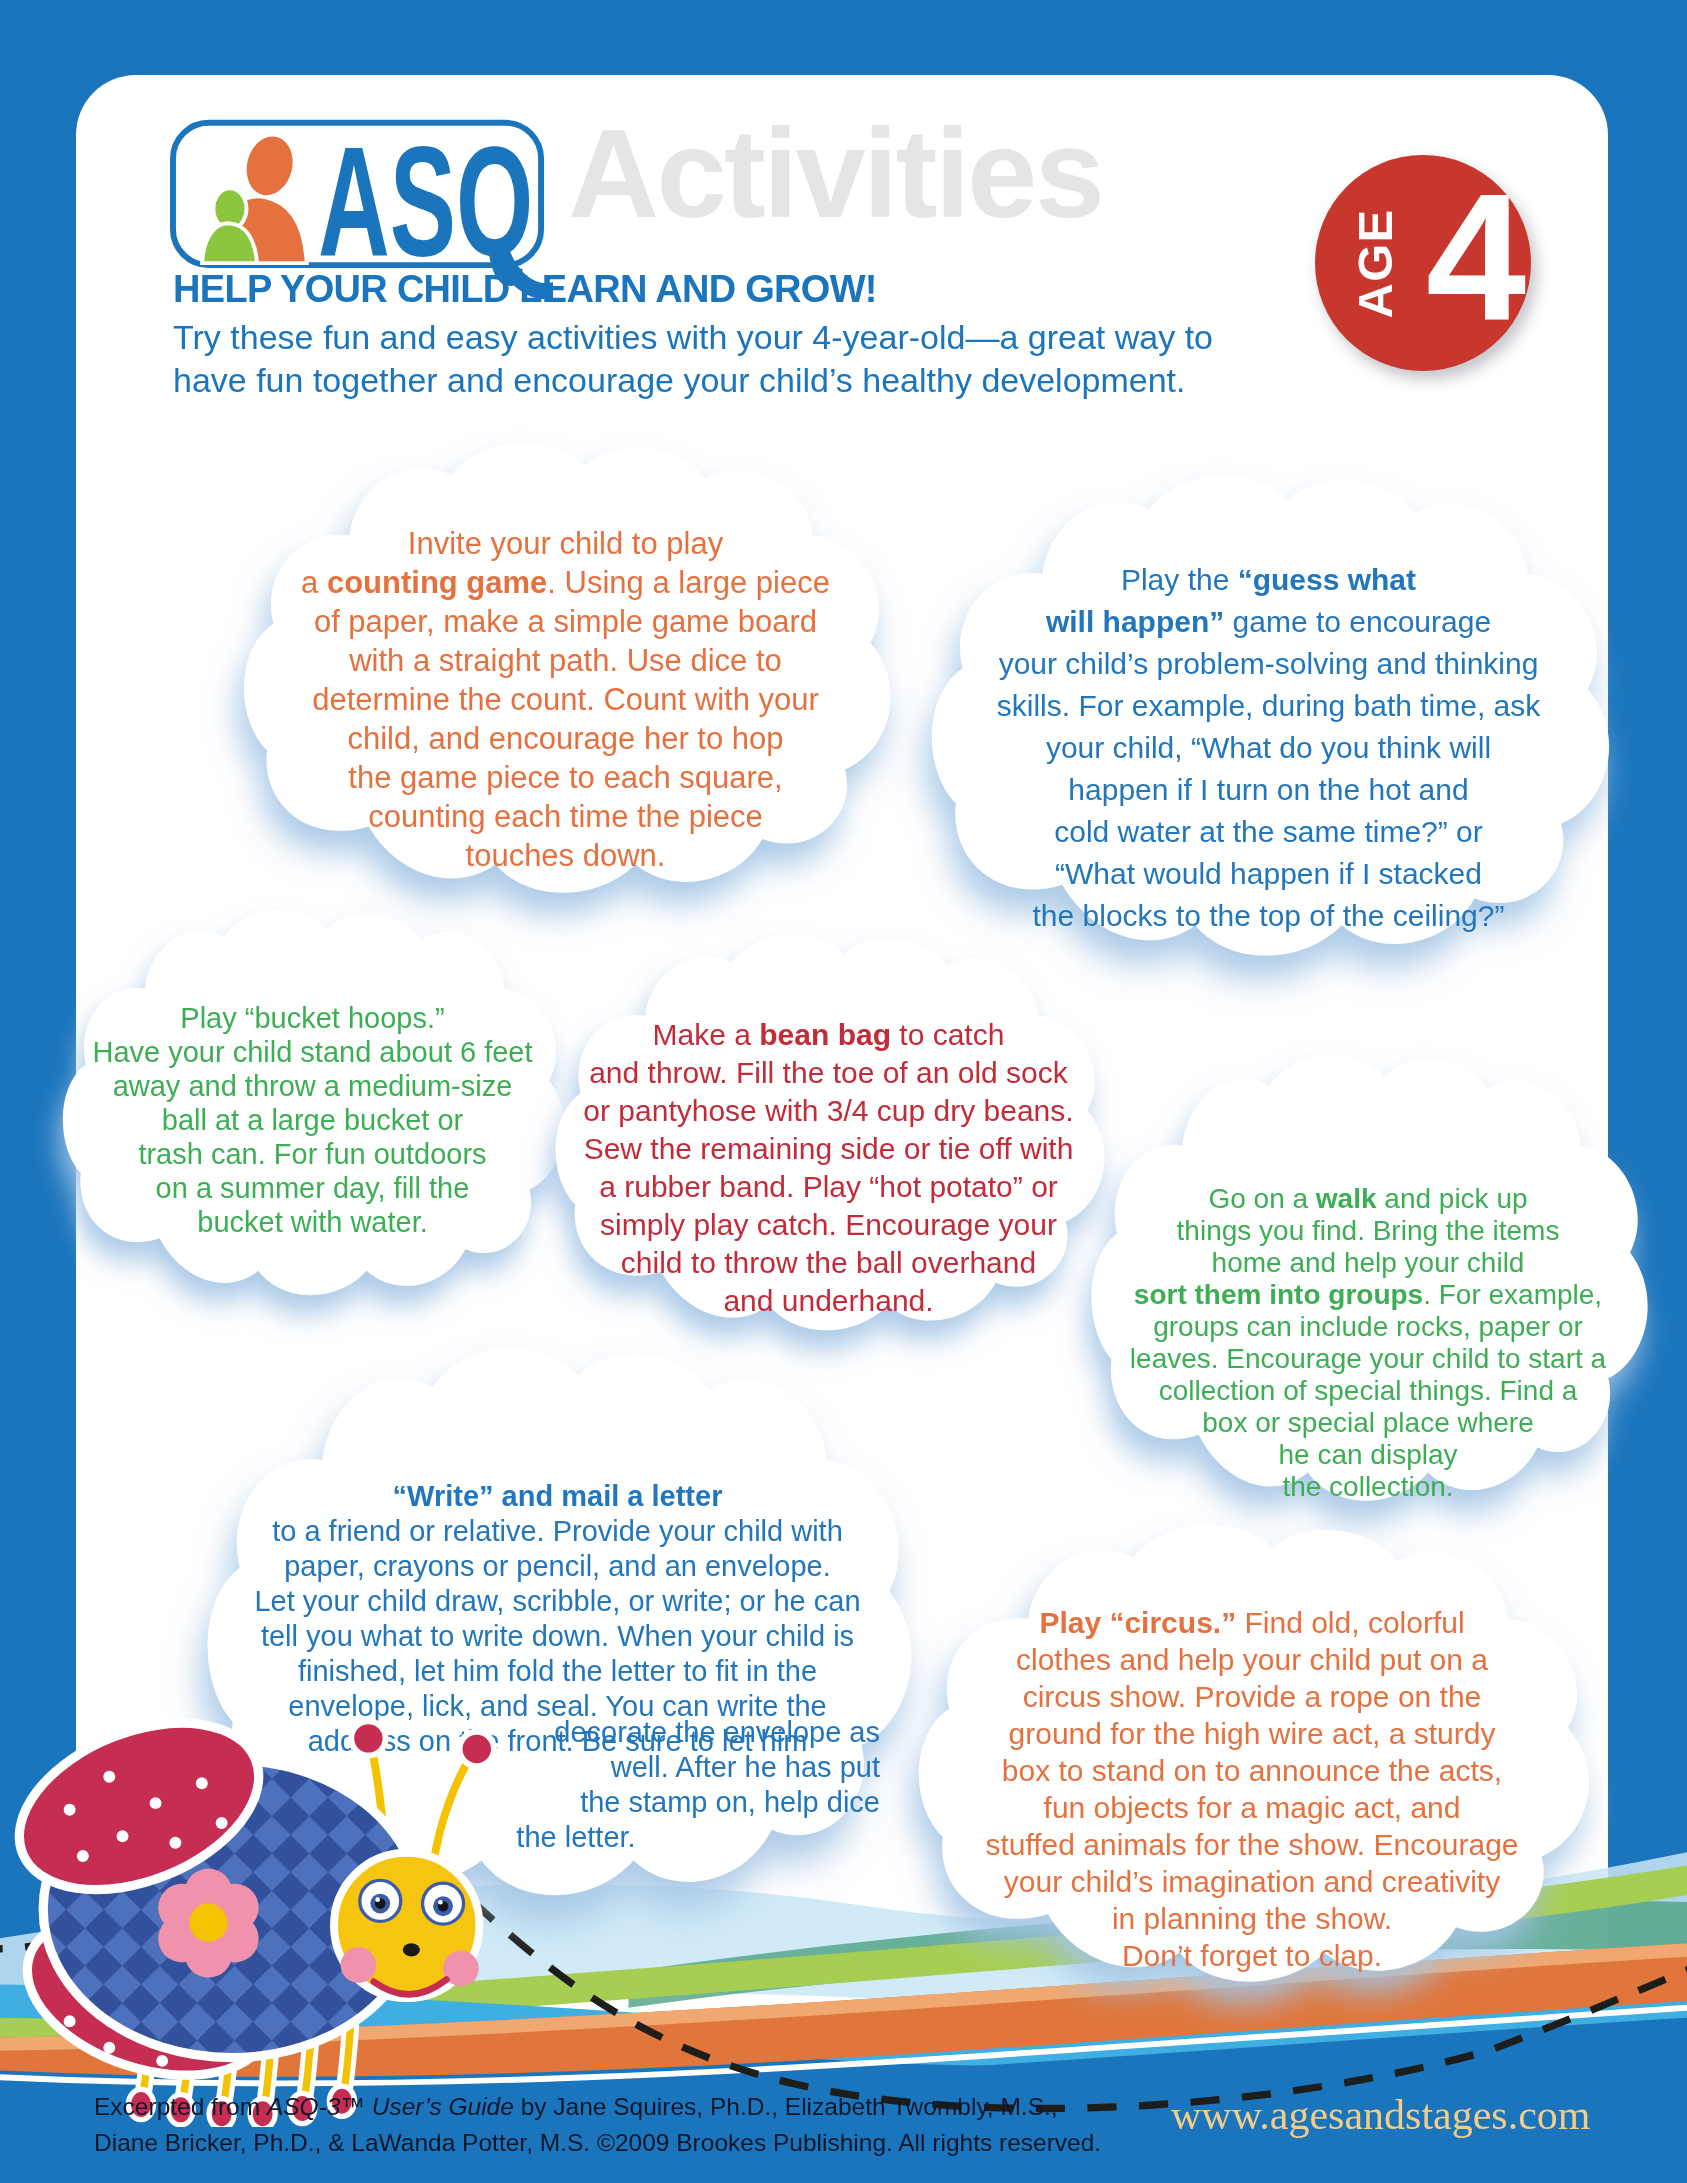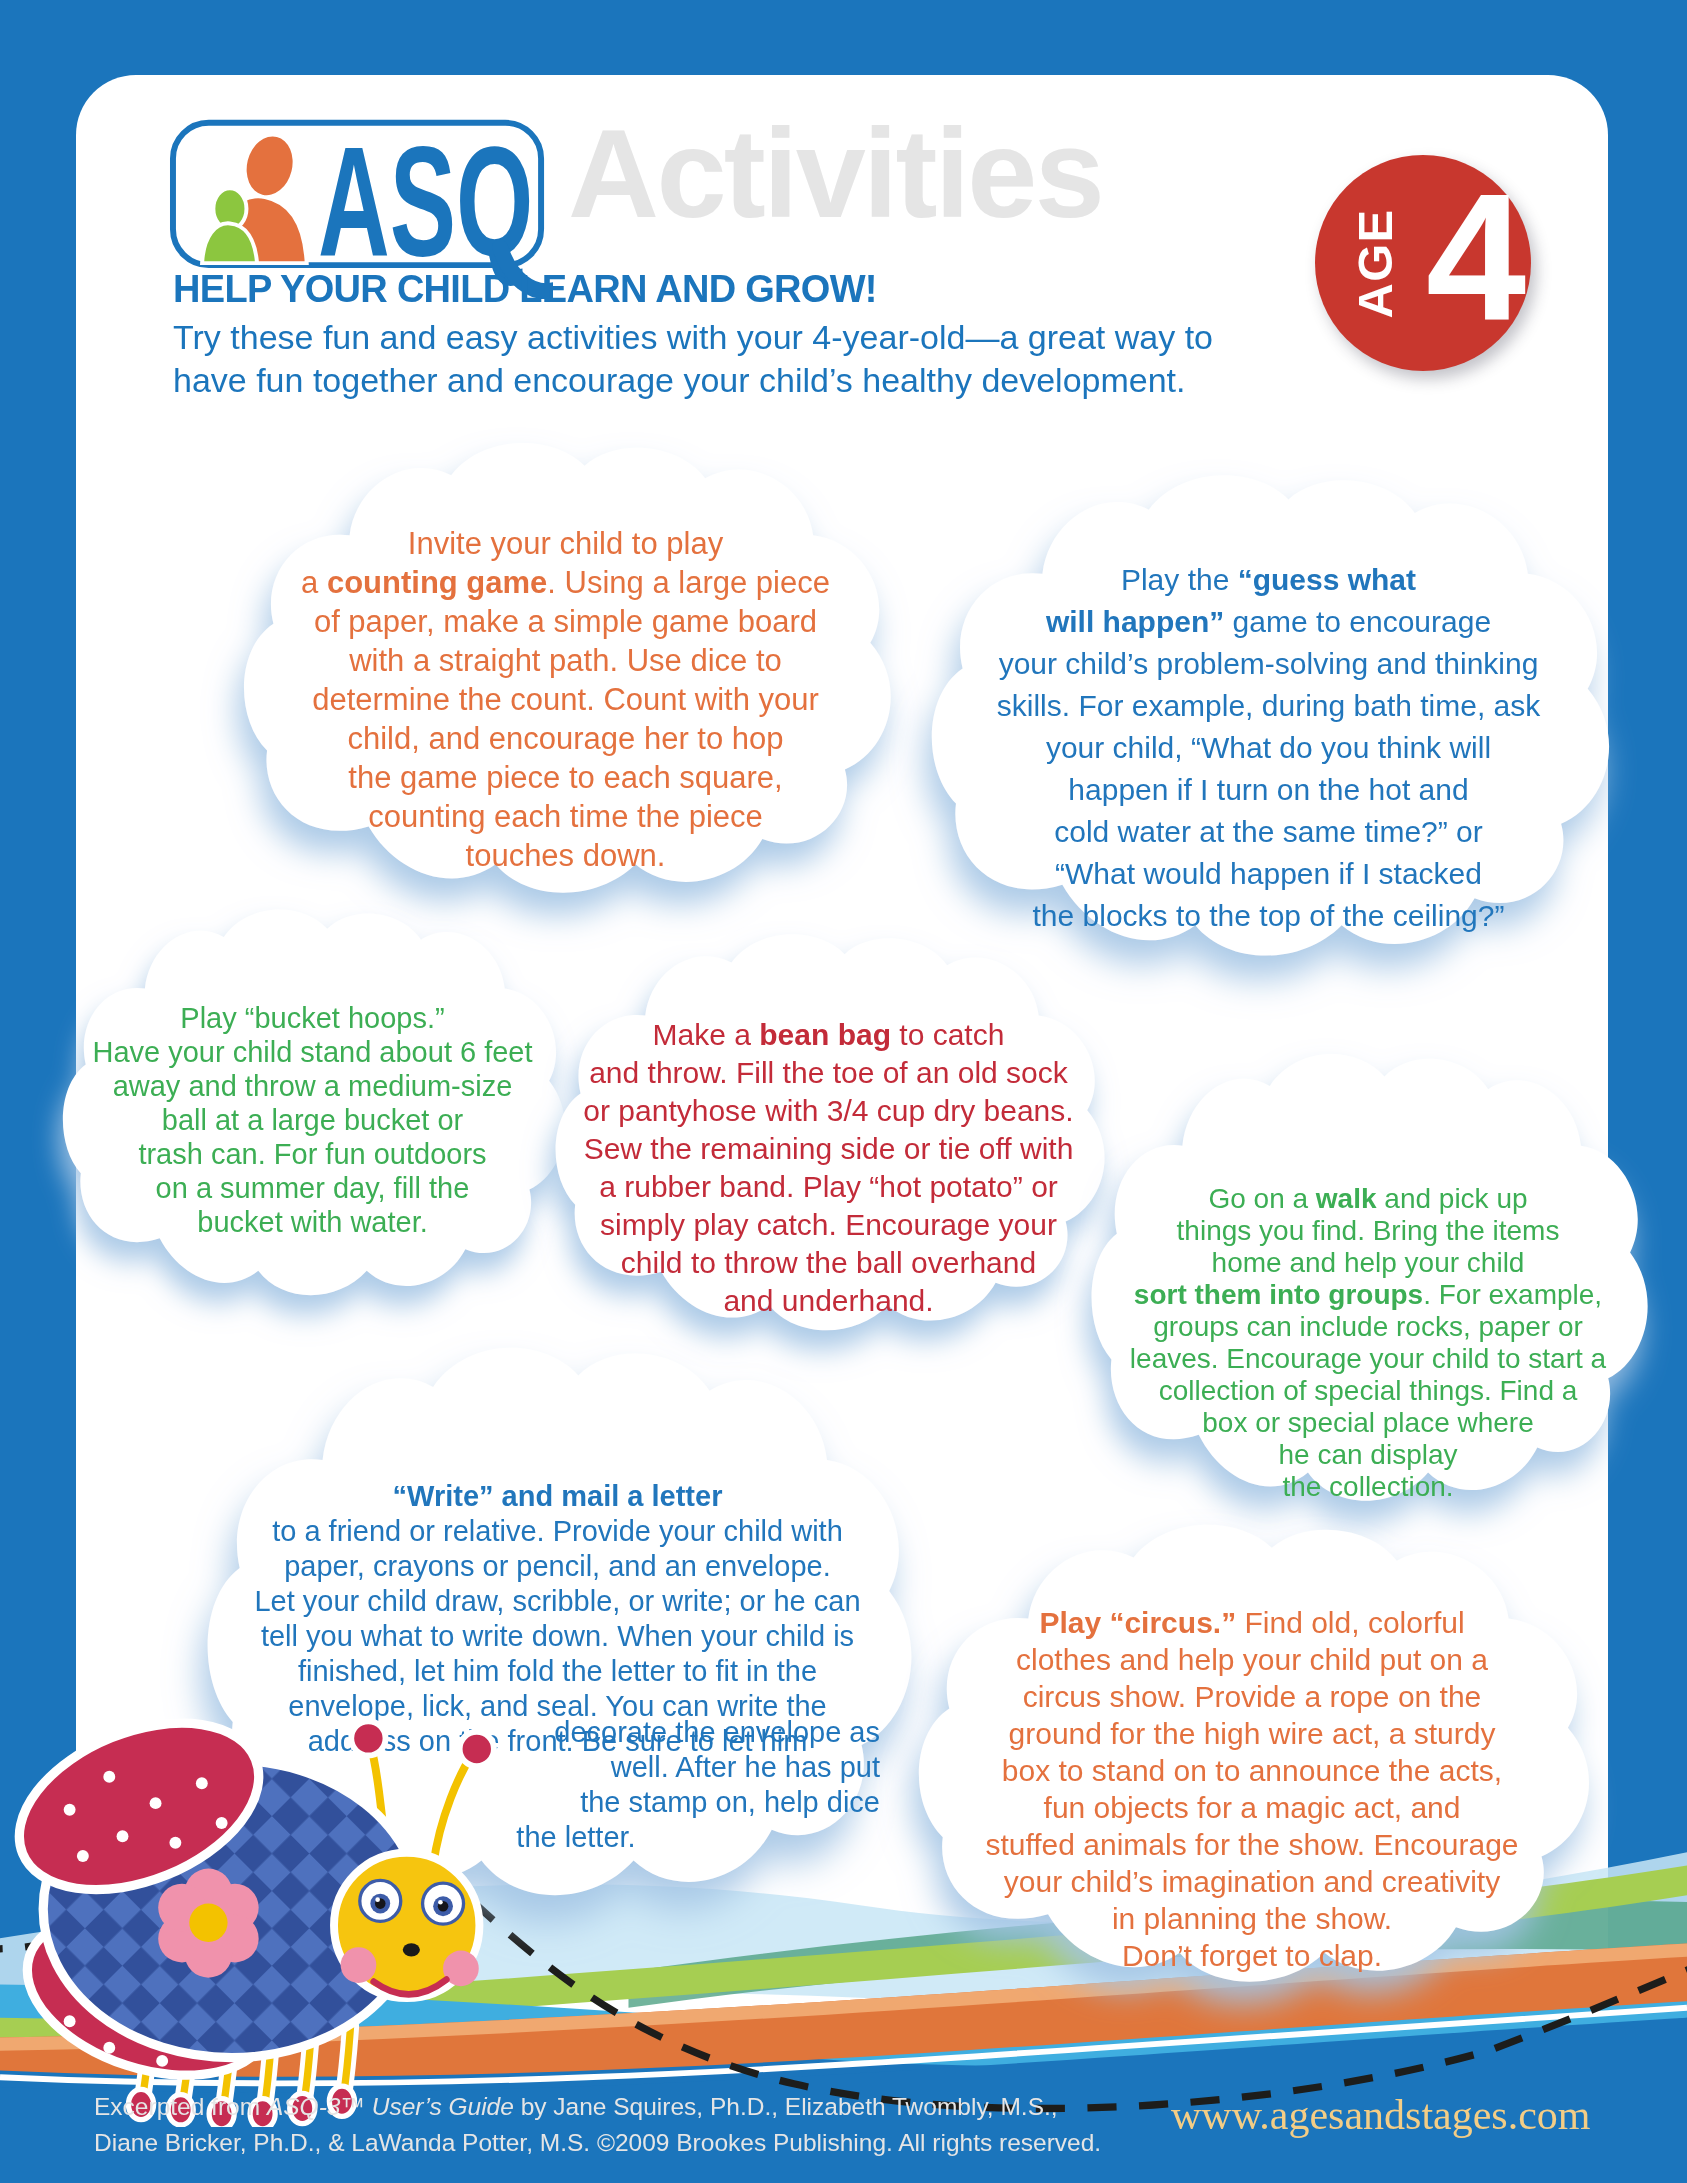--- a/index.html
+++ b/index.html
@@ -35,21 +35,21 @@
   #cloud-write{left:212px;top:1360px;width:691px;height:539px;}
   #cloud-write .cloud-text{top:75px;font-size:29px;line-height:35px;margin-top:44px;}
   #cloud-write .cloud-text2{position:absolute;left:258px;width:410px;top:355px;text-align:right;white-space:nowrap;font-size:29px;line-height:35px;}
   #cloud-write .cloud-text3{position:absolute;left:159px;width:410px;top:460px;text-align:center;white-space:nowrap;font-size:29px;line-height:35px;}
   #cloud-circus{left:923px;top:1535px;width:658px;height:450px;}
   #cloud-circus .cloud-text{top:69px;font-size:30px;line-height:37px;}
 
   
   #waves{position:absolute;left:0;top:1773px;width:1687px;height:410px;}
   #bug{position:absolute;left:10px;top:1704px;width:496px;height:423px;}
-  #footer-credit{position:absolute;left:94px;top:2089px;font-size:24.5px;line-height:36px;color:#e5e5e5;}
+  #footer-credit{position:absolute;left:94px;top:2089px;font-size:24.5px;line-height:36px;color:#0f172a;}
   #website{position:absolute;left:1171px;top:2091px;font-size:42px;font-family:"Liberation Serif","DejaVu Serif",serif;}
 </style>
 </head>
 <body>
 
 <svg width="0" height="0" style="position:absolute" aria-hidden="true">
   <defs>
     <path id="cloudShape" d="M 38 118 C 18 124 4 110 6 94 C -4 84 -4 62 8 54 C 4 38 16 24 32 26 C 34 10 50 0 64 7 C 74 -6 96 -6 106 4 C 116 -5 136 -3 144 8 C 158 0 176 10 178 26 C 194 28 204 46 196 60 C 208 74 202 94 188 100 C 192 114 178 128 162 122 C 154 136 134 140 122 130 C 110 142 88 142 78 130 C 64 140 46 132 38 118 Z"></path>
     <filter id="cloudShadow" x="-15%" y="-15%" width="132%" height="138%">
       <feDropShadow dx="-2" dy="7" stdDeviation="5" flood-color="#A3C4E4" flood-opacity="0.9"></feDropShadow>

